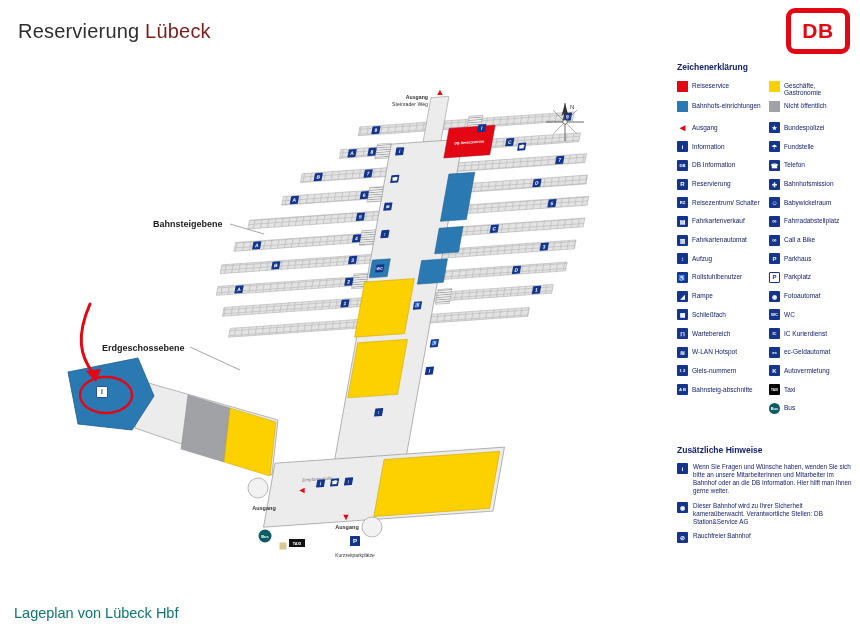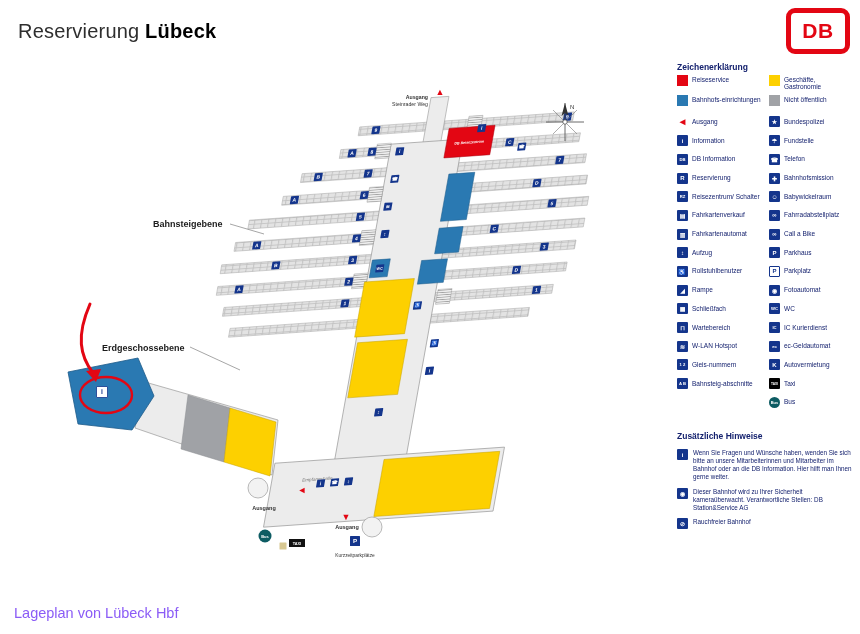--- a/index.html
+++ b/index.html
@@ -1,44 +1,44 @@
 <!DOCTYPE html>
 <html><head>
 <meta charset="utf-8">
 <style>
   html,body{margin:0;padding:0;}
   body{width:860px;height:634px;background:#fff;overflow:hidden;position:relative;
        font-family:"Liberation Sans",sans-serif;}
   .title{position:absolute;left:18px;top:20px;font-size:20px;color:#2e2e2e;letter-spacing:0.2px;}
-  .title b{font-weight:bold;color:#000000;}
+  .title b{font-weight:normal;color:#7f1d1d;}
   .db-logo{position:absolute;left:786px;top:8px;width:54px;height:36px;border:5px solid #e30613;
            border-radius:9px;background:#fff;display:flex;align-items:center;justify-content:center;}
   .db-logo span{color:#e30613;font-weight:bold;font-size:21px;letter-spacing:0.5px;}
-  .caption{position:absolute;left:14px;top:605px;font-size:14.5px;color:#8b5cf6;}
+  .caption{position:absolute;left:14px;top:605px;font-size:14.5px;color:#0f766e;}
   .map{position:absolute;left:50px;top:80px;}
   svg{font-family:"Liberation Sans",sans-serif;}
   .legend{position:absolute;left:677px;top:62px;width:176px;color:#14216e;}
-  .ltitle{font-size:8.5px;font-weight:bold;margin-bottom:3px;}
+  .ltitle{font-size:8.5px;font-weight:bold;margin-bottom:9px;}
   .ckey{display:grid;grid-template-columns:92px 1fr;row-gap:5px;margin-bottom:10px;}
   .crow{display:flex;gap:4px;align-items:flex-start;}
   .swatch{width:11px;height:11px;flex:0 0 auto;}
   .clbl{font-size:6.5px;line-height:1.15;padding-top:0.5px;}
   .lcols{display:flex;}
   .lcol{width:92px;display:flex;flex-direction:column;}
   .lcol+.lcol{width:84px;}
   .lrow{height:18.7px;display:flex;gap:4px;align-items:flex-start;}
   .licon{width:11px;height:11px;flex:0 0 auto;background:#14358c;color:#fff;display:flex;
          align-items:center;justify-content:center;font-size:6px;font-weight:bold;border-radius:1px;}
   .licon.sm{font-size:4.2px;}
   .licon.red{background:transparent;color:#e30613;font-size:10px;}
   .licon.wht{background:#fff;border:1px solid #14358c;color:#14358c;box-sizing:border-box;}
   .licon.blk{background:#000;font-size:3.2px;}
   .licon.circ{border-radius:50%;background:#0d5c63;font-size:4px;}
   .llbl{font-size:6.5px;line-height:1.12;padding-top:1.5px;}
-  .notes-title{margin-top:16px;margin-bottom:8px;}
+  .notes-title{margin-top:24px;margin-bottom:8px;}
   .note{display:flex;gap:5px;margin-bottom:7px;}
   .ntext{font-size:6.3px;line-height:1.25;}
 </style>
 </head>
 <body>
 
 <div class="title"><span>Reservierung </span><b>Lübeck</b></div>
 
 <div class="db-logo">
     <span>DB</span>

